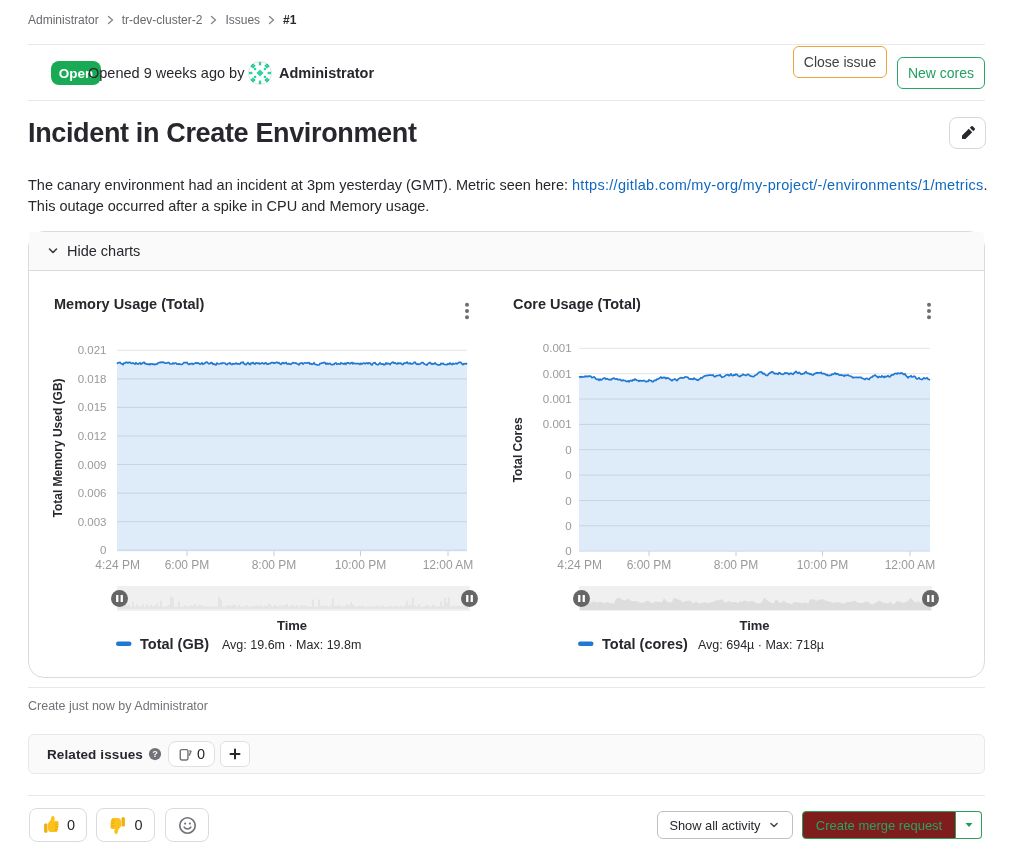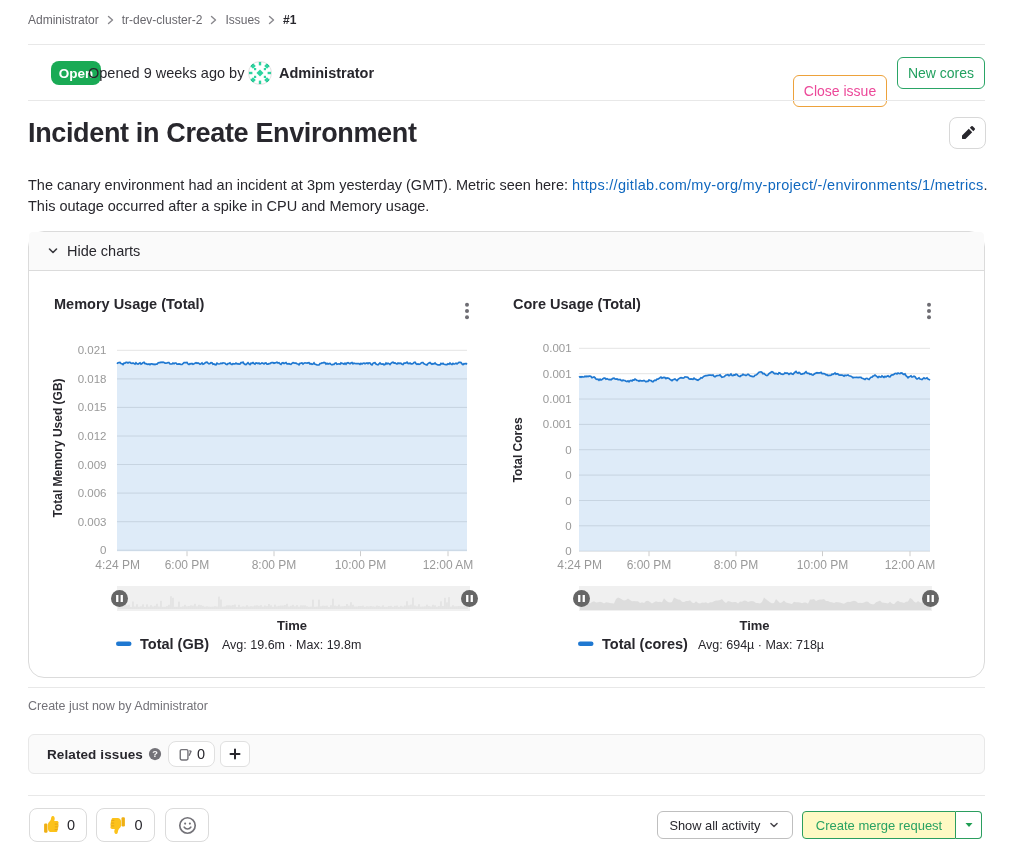--- a/index.html
+++ b/index.html
@@ -55,21 +55,21 @@
       <rect x="6" y="7" width="2.2" height="2.2"></rect>
       <rect x="15.8" y="7" width="2.2" height="2.2"></rect>
       <rect x="6" y="14.8" width="2.2" height="2.2"></rect>
       <rect x="15.8" y="14.8" width="2.2" height="2.2"></rect>
     </g>
   </g>
   <circle cx="12" cy="12" r="11.5" fill="none" stroke="rgba(0,0,0,0.12)" stroke-width="1"></circle>
 </svg>
 <div class="abs" style="left:279px;top:61px;height:24px;display:flex;align-items:center;font-size:14.5px;font-weight:bold;color:#28272d;">Administrator</div>
 
-<div class="btn" style="left:793px;top:75px;width:94px;height:32px;border-color:#eda23b;color:#ec4899;">Close issue</div>
+<div class="btn" style="left:793px;top:46px;width:94px;height:32px;border-color:#eda23b;color:#404040;">Close issue</div>
 <div class="btn" style="left:897px;top:57px;width:88px;height:32px;border-color:#2aa566;color:#23a160;">New cores</div>
 
 <div class="hline" style="top:100px;"></div>
 
 <div class="abs" style="left:28px;top:118px;font-size:27px;font-weight:bold;color:#28272d;letter-spacing:-0.35px;">Incident in Create Environment</div>
 
 <div class="btn" style="left:949px;top:117px;width:37px;height:32px;border-color:#d8d8d8;border-radius:8px;">
   <svg width="16" height="16" viewBox="0 0 16 16">
       <path fill="#28272d" fill-rule="evenodd" d="M11.29 1.29a1 1 0 011.42 0l2 2a1 1 0 010 1.42l-1.44 1.44-3.42-3.42 1.44-1.44zM8.79 3.79L2.29 10.29a1 1 0 00-.29.71v2.5c0 .28.22.5.5.5h2.5a1 1 0 00.71-.29l6.5-6.5-3.42-3.42z"></path>
     </svg>
@@ -237,19 +237,19 @@
 </div>
 
 <div class="btn" style="left:657px;top:811px;width:136px;height:28px;border-color:#bfbfbf;font-size:12.8px;color:#28272d;">
   <span>Show all activity</span>
   <svg width="14" height="14" viewBox="0 0 16 16" style="margin-left:6px;">
       <path d="M4.5 6.2L8 9.7l3.5-3.5" fill="none" stroke="#48464c" stroke-width="1.7" stroke-linecap="round" stroke-linejoin="round"></path>
     </svg>
 </div>
 
 <div class="abs" style="left:802px;top:811px;height:28px;display:flex;">
-  <div style="width:154px;height:28px;border:1px solid #2b9e5e;border-radius:4px 0 0 4px;display:flex;align-items:center;justify-content:center;font-size:13px;color:#28a263;background:#fef9c3;">Create merge request</div>
+  <div style="width:154px;height:28px;border:1px solid #2b9e5e;border-radius:4px 0 0 4px;display:flex;align-items:center;justify-content:center;font-size:13px;color:#28a263;background:#7f1d1d;">Create merge request</div>
   <div style="width:26px;height:28px;border:1px solid #2b9e5e;border-left:none;border-radius:0 4px 4px 0;display:flex;align-items:center;justify-content:center;background:#fff;">
     <svg width="10" height="10" viewBox="0 0 10 10">
         <path d="M1.5 3l3.5 4 3.5-4z" fill="#1f9e53"></path>
       </svg>
   </div>
 </div>
 
 </body></html>

